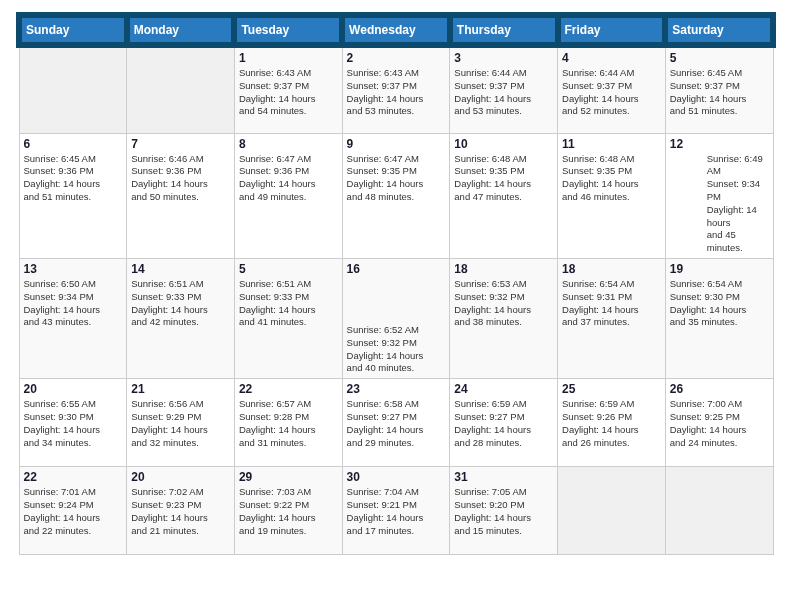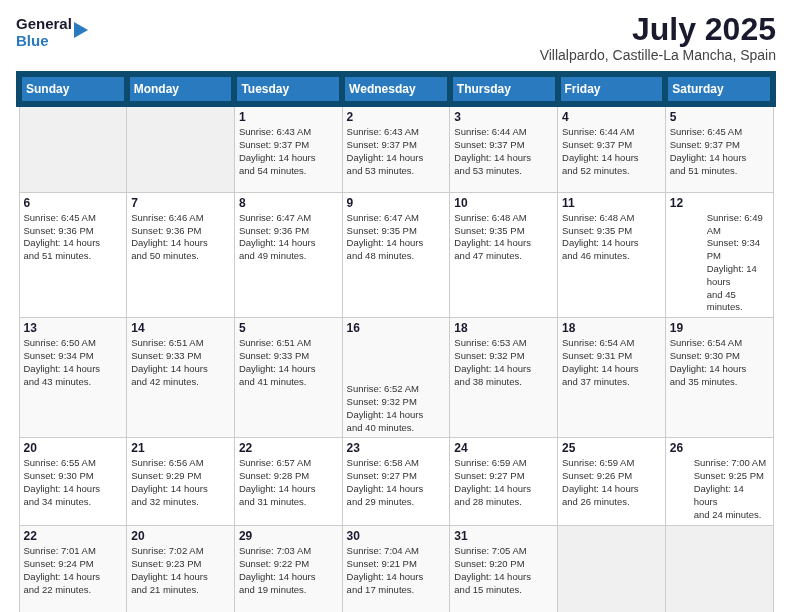--- a/index.html
+++ b/index.html
@@ -100,35 +100,20 @@
       line-height: 1.35;
     }
     .empty {
       background: #f0f0f0 !important;
     }
   </style>
 </head>
 <body>
 
 <div class="page">
-  <div class="header">
-    <div class="logo">
-      <div class="logo-text">
-        <span class="logo-general">General</span>
-        <span class="logo-blue">Blue</span>
-      </div>
-      <svg class="logo-icon" viewBox="0 0 14 20" xmlns="http://www.w3.org/2000/svg">
-        <polygon points="0,0 14,8 0,16" fill="#2a7abf"></polygon>
-      </svg>
-    </div>
-    <div class="title-block">
-      <div class="month-title">July 2025</div>
-      <div class="location">Villalpardo, Castille-La Mancha, Spain</div>
-    </div>
-  </div>
 
   <table>
     <thead>
       <tr>
         <th>Sunday</th>
         <th>Monday</th>
         <th>Tuesday</th>
         <th>Wednesday</th>
         <th>Thursday</th>
         <th>Friday</th>
@@ -315,21 +300,21 @@
           </td>
           <td>
             <span class="day-num">25</span>
             <div class="day-info" style="white-space: pre-line;">Sunrise: 6:59 AM
 Sunset: 9:26 PM
 Daylight: 14 hours
 and 26 minutes.</div>
           </td>
           <td>
             <span class="day-num">26</span>
-            <div class="day-info" style="white-space: pre-line; margin-left: 24px;">Sunrise: 7:00 AM
+            <div class="day-info" style="white-space: pre-line;">Sunrise: 7:00 AM
 Sunset: 9:25 PM
 Daylight: 14 hours
 and 24 minutes.</div>
           </td>
         </tr>
         <tr>
           <td>
             <span class="day-num">22</span>
             <div class="day-info" style="white-space: pre-line;">Sunrise: 7:01 AM
 Sunset: 9:24 PM

